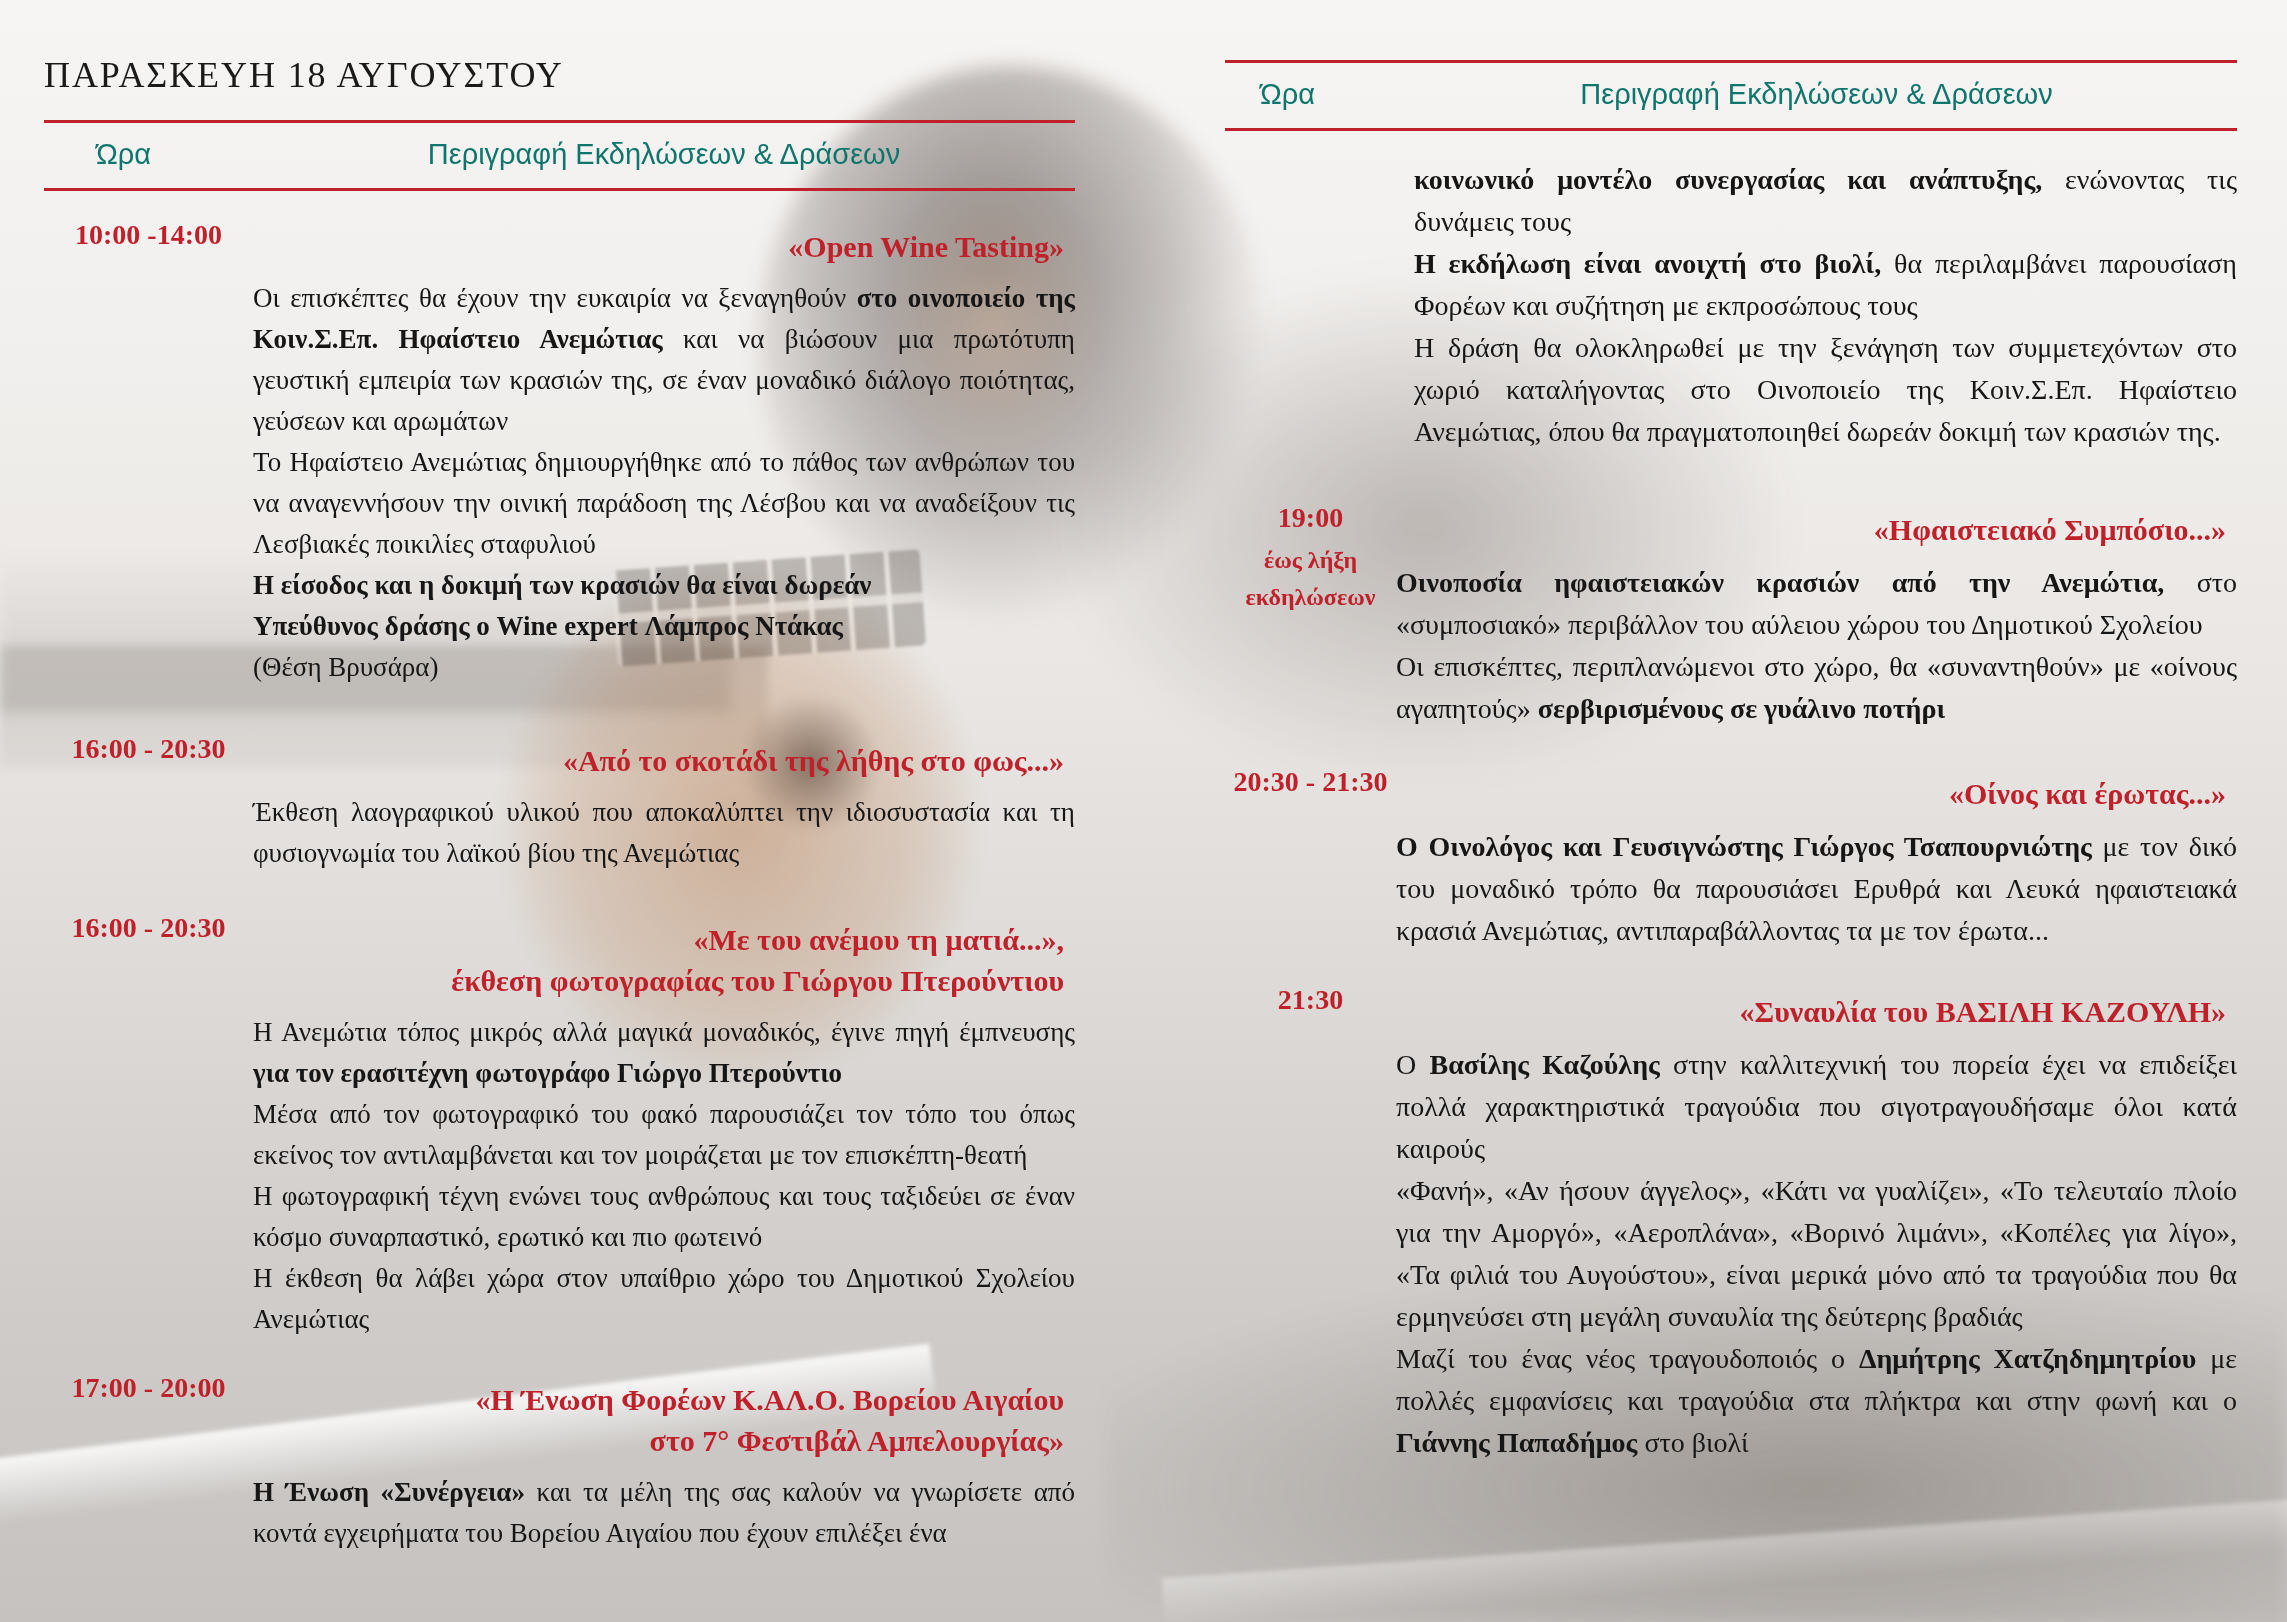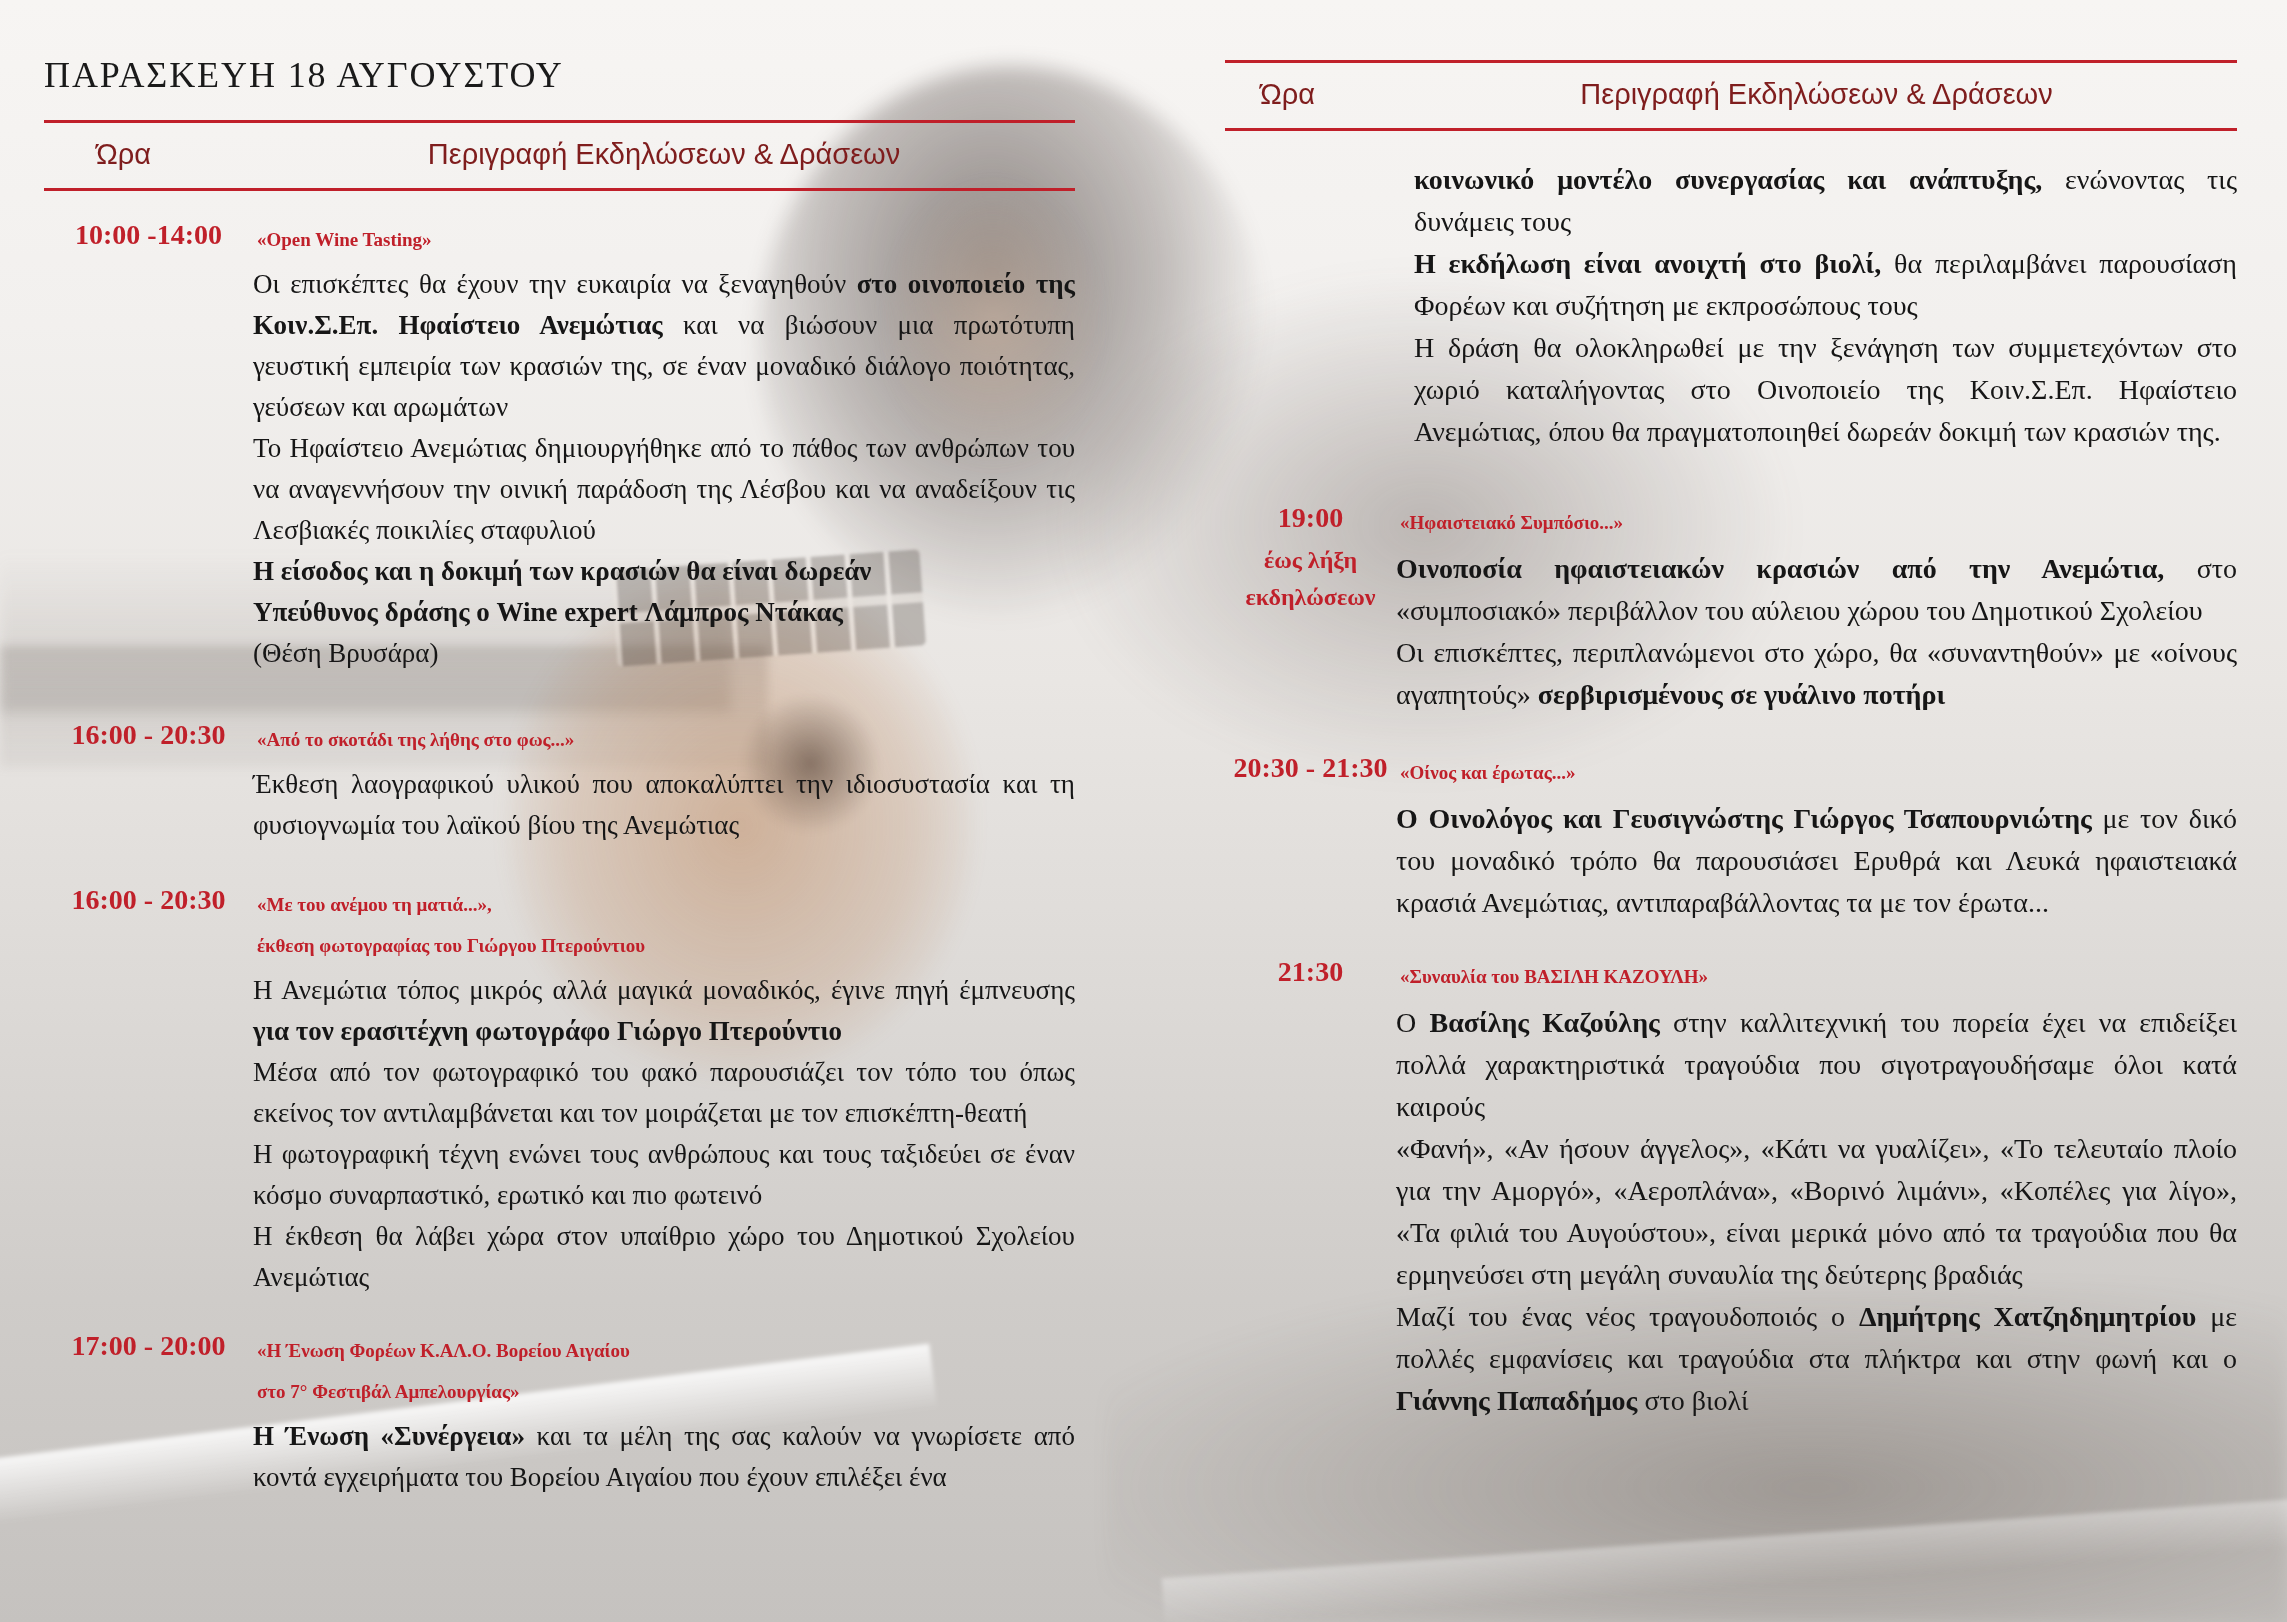--- a/index.html
+++ b/index.html
@@ -45,21 +45,21 @@
   .col{position:absolute;}
   .col-left{left:44px;top:54px;width:1031px;}
   .col-right{left:1225px;top:60px;width:1012px;}
   .page-title{margin:0 0 24px 0;font-weight:normal;text-align:left;
     font-size:36px;letter-spacing:1.9px;color:#1a1a1a;}
   .thead{display:grid;align-items:center;
     border-top:3.7px solid var(--accent);border-bottom:3.7px solid var(--accent);
     padding:15px 0 17px;}
   .col-left  .thead{grid-template-columns:209px 1fr;}
   .col-right .thead{grid-template-columns:171px 1fr;}
-  .h-time,.h-desc{font-family:"Liberation Sans","DejaVu Sans",sans-serif;font-size:29px;color:#7f1d1d;}
+  .h-time,.h-desc{font-family:"Liberation Sans","DejaVu Sans",sans-serif;font-size:29px;color:#0f766e;}
   .col-left  .h-time{padding-left:52px;}
   .col-right .h-time{padding-left:35px;}
   .h-desc{text-align:center;}
 
   .event{display:grid;}
   .col-left  .event{grid-template-columns:209px 1fr;}
   .col-right .event{grid-template-columns:171px 1fr;}
   .col-left  .event:nth-child(1){margin-top:24px;}
   .col-left  .event:nth-child(2){margin-top:41px;}
   .col-left  .event:nth-child(3){margin-top:34px;}
@@ -67,22 +67,22 @@
   .col-right .event:nth-child(1){margin-top:28px;gap:18px;}
   .col-right .event:nth-child(2){margin-top:45px;}
   .col-right .event:nth-child(3){margin-top:32px;}
   .col-right .event:nth-child(4){margin-top:28px;}
 
   .time{text-align:center;color:var(--accent);font-weight:bold;
     font-size:28px;line-height:1.2;padding-top:2.8px;}
   .time-sub{font-size:24px;line-height:1.55;font-weight:bold;}
   .time .time-sub:nth-child(2){margin-top:7.5px;text-align:center;}
 
-  .event-title{color:var(--accent);font-weight:bold;font-size:19px;
-    text-align:left;line-height:41px;margin:4px;}
+  .event-title{color:var(--accent);font-weight:bold;font-size:30px;
+    text-align:right;line-height:41px;margin:11px;}
   .col-right .event-title{line-height:42px;}
   .para{margin:0;font-size:27px;line-height:41px;text-align:justify;hyphens:auto;}
   .col-right .para{font-size:28px;line-height:42px;}
   .para b{font-weight:bold;}
 </style>
 </head>
 <body>
 
 <div class="bg-item ph-hills"></div>
 <div class="bg-item ph-town"></div>

